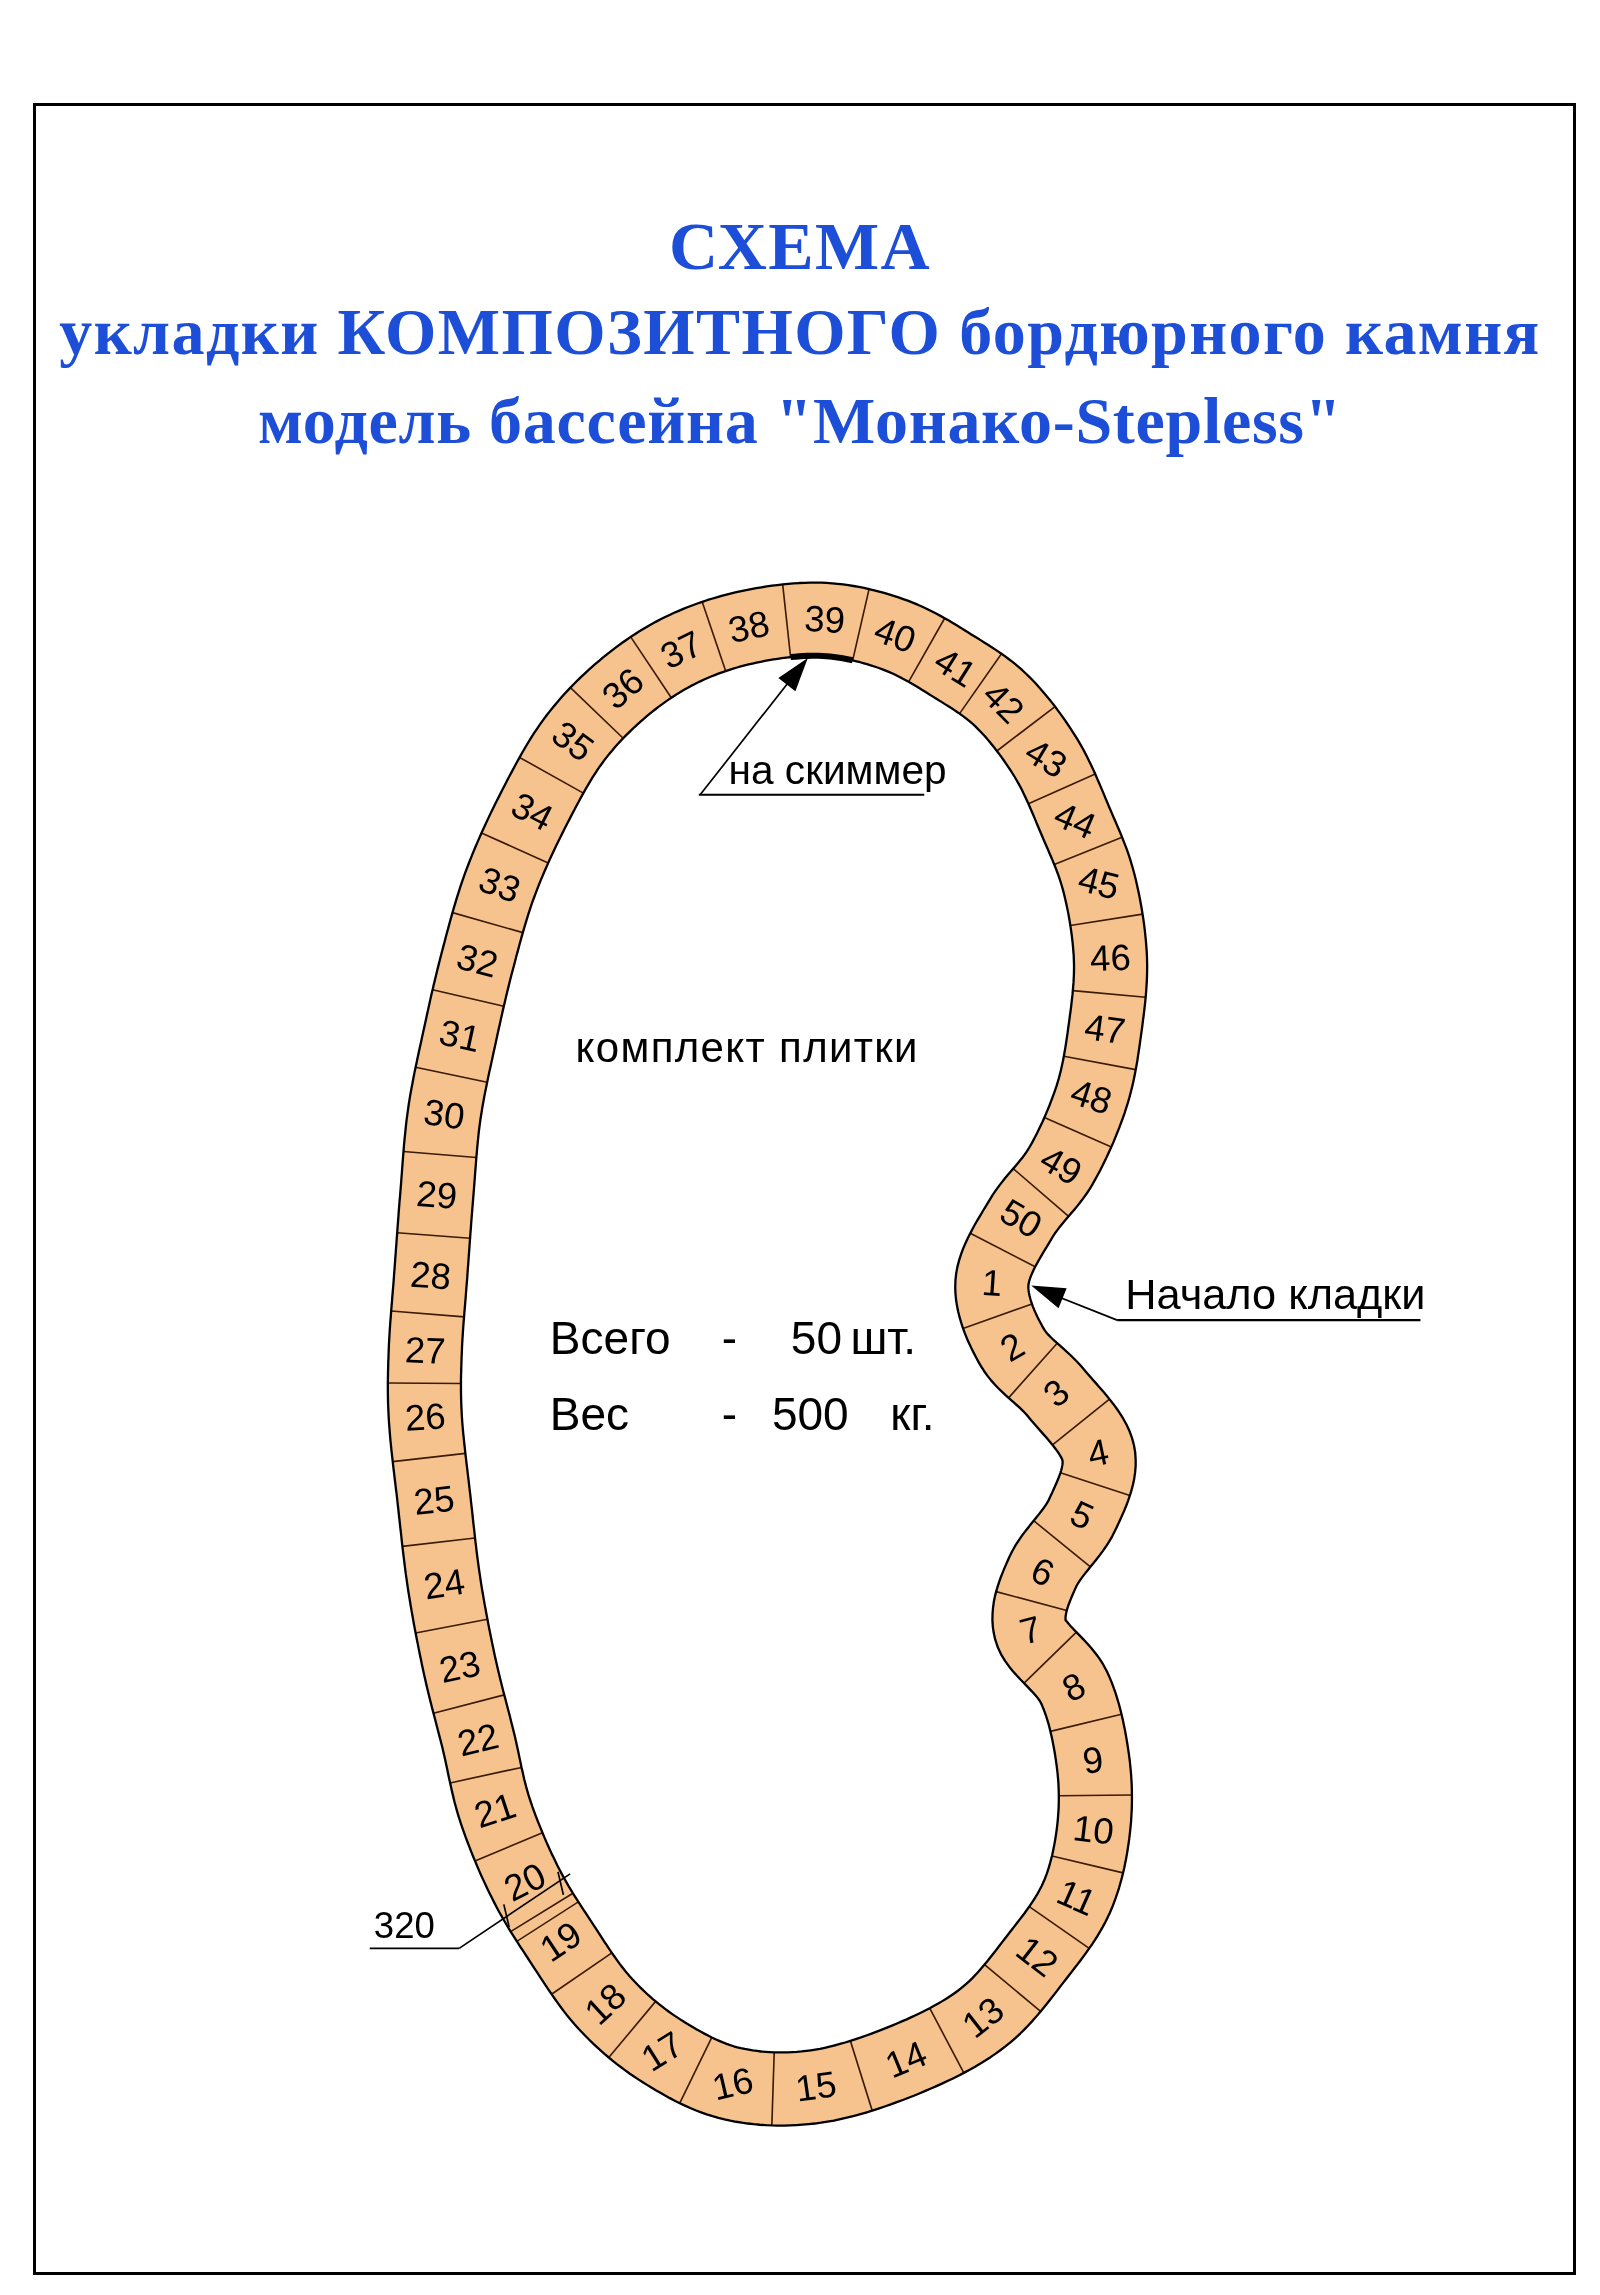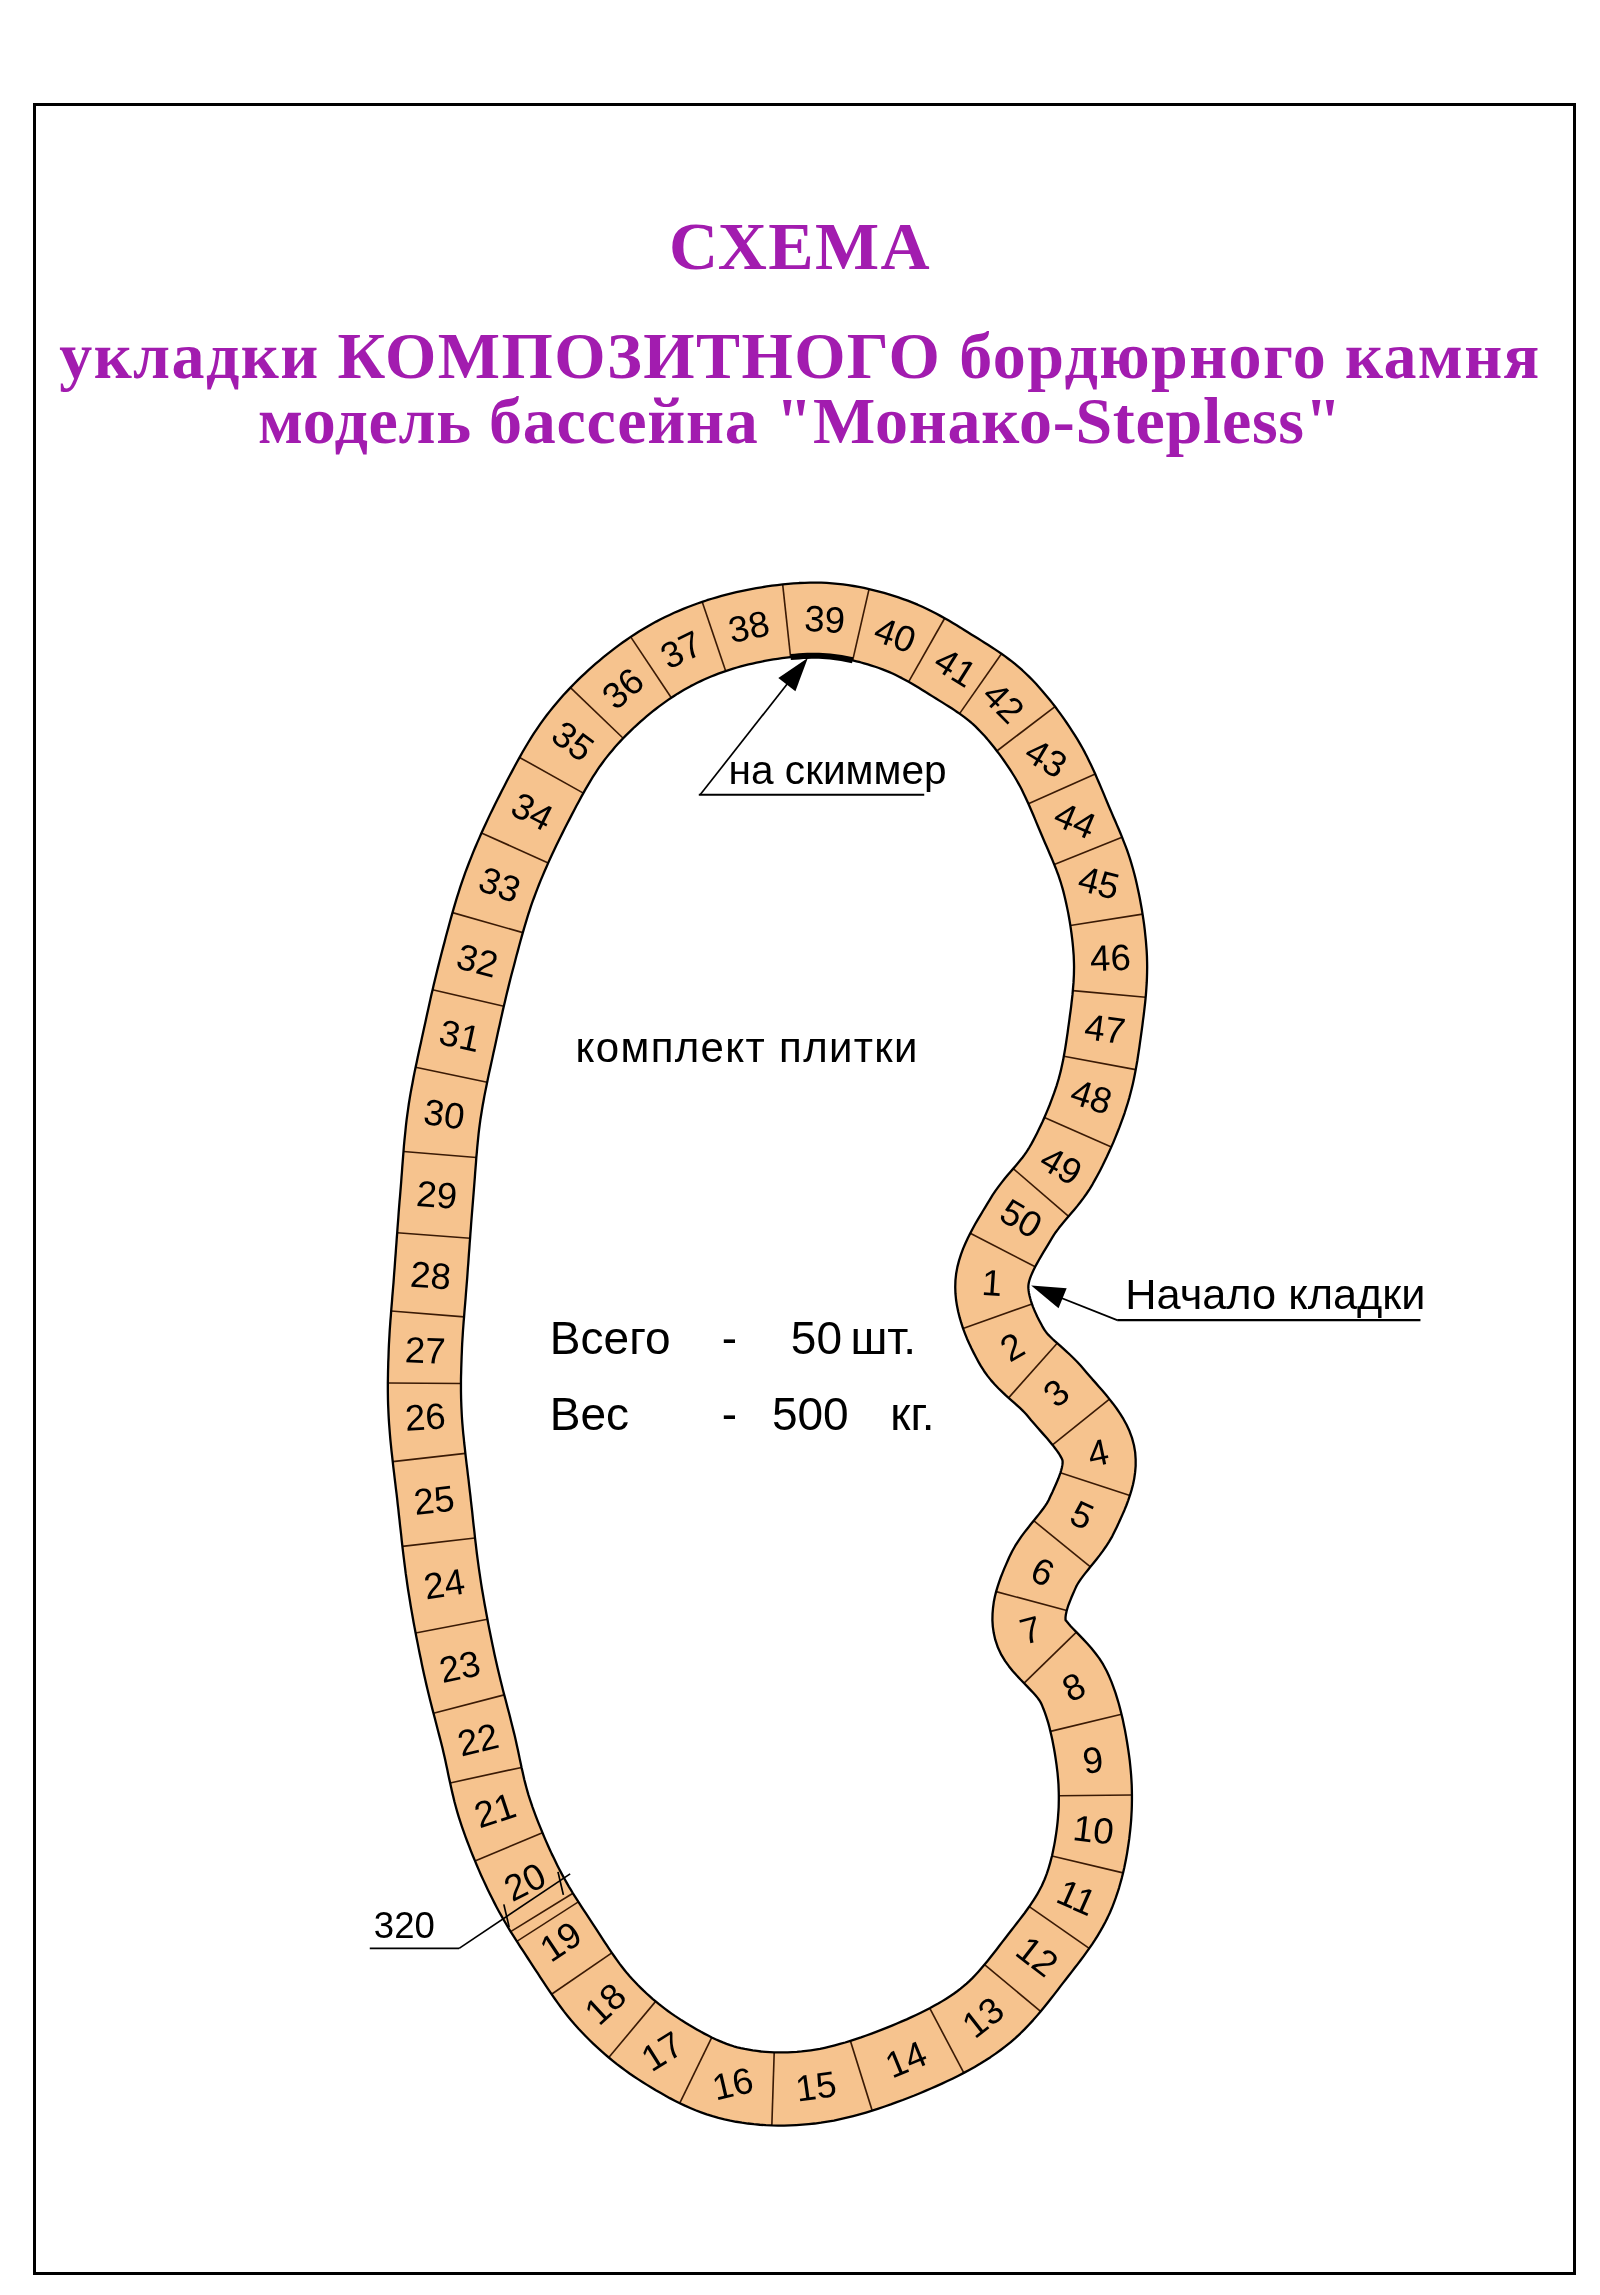--- a/index.html
+++ b/index.html
@@ -14,25 +14,25 @@
     position:absolute;
     left:33px;top:103px;width:1543px;height:2172px;
     border:3.4px solid #000;
     box-sizing:border-box;
   }
   .title-line{
     position:absolute;left:0;right:0;
     text-align:center;
     font-family:"Liberation Serif","DejaVu Serif",serif;
     font-weight:bold;
-    color:#a21caf;
+    color:#1d4ed8;
     white-space:nowrap;
   }
   .t1{top:207px;font-size:68px;letter-spacing:1.4px;}
-  .t2{top:318px;font-size:66px;letter-spacing:1.4px;}
+  .t2{top:294px;font-size:66px;letter-spacing:1.4px;}
   .t3{top:383px;font-size:66px;letter-spacing:0.7px;}
   svg{position:absolute;left:0;top:0;}
 </style>
 </head>
 <body>
 
 <div class="page">
   <div class="frame"></div>
 
   <div class="title-line t1">СХЕМА</div>

